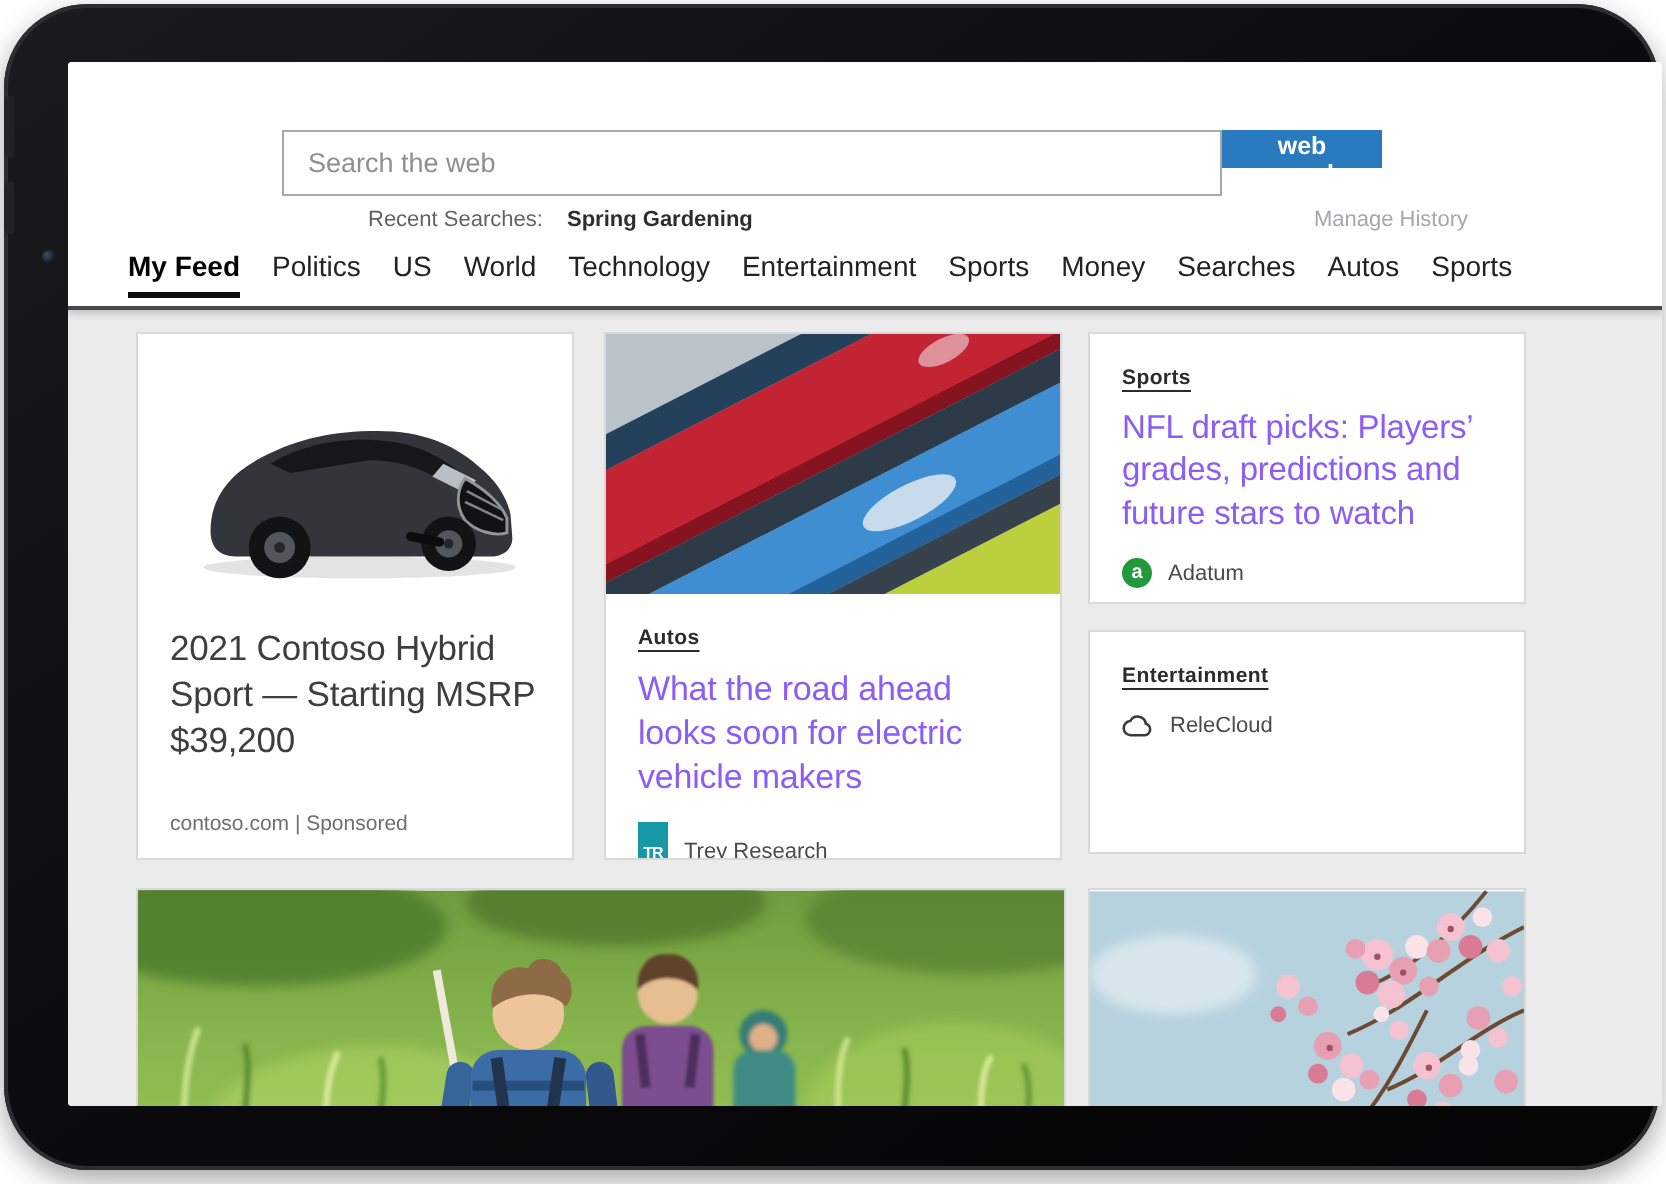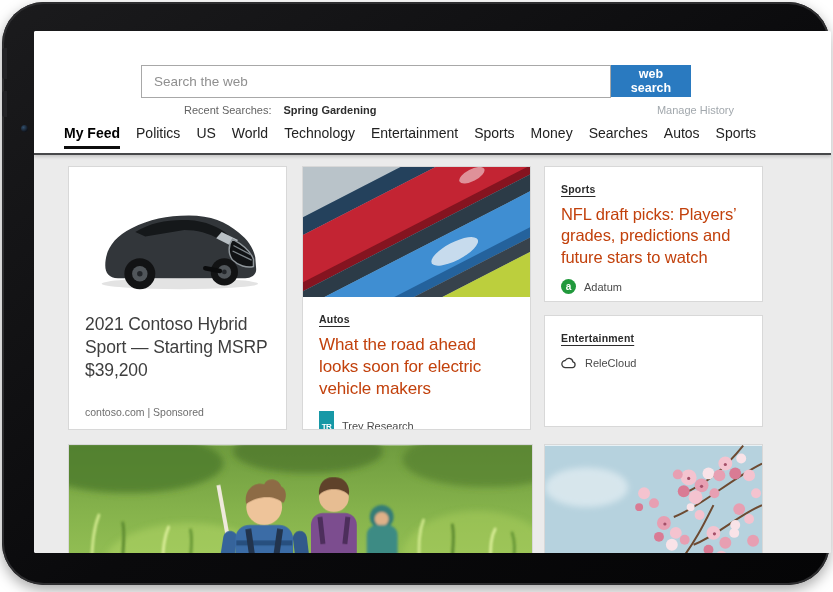--- a/index.html
+++ b/index.html
@@ -21,21 +21,21 @@
           overflow:hidden;border-radius:2px;padding-left:35px;}
 
   
   .header{position:absolute;top:0;left:0;right:0;height:122px;background:#fff;
           border-bottom:2px solid #47484a;box-shadow:0 2px 3px rgba(0,0,0,.16);z-index:2;}
   .search-row{position:absolute;left:107px;top:34px;display:flex;align-items:stretch;height:33px;}
   .search-input{box-sizing:border-box;width:470px;height:33px;border:1px solid #a8a8a8;
           padding:0 12px;font-size:13.5px;color:#333;outline:none;
           font-family:"Liberation Sans", sans-serif;}
   .search-input::placeholder{color:#8f8f8f;}
-  .web-search-btn{width:80px;height:32px;border:none;background:#2a7ac0;color:#fff;
+  .web-search-btn{width:80px;height:19px;border:none;background:#2a7ac0;color:#fff;
           font-weight:bold;font-size:12.5px;cursor:pointer;font-family:"Liberation Sans", sans-serif;}
   .search-meta{position:absolute;left:102px;top:73px;width:550px;display:flex;
           justify-content:space-between;font-size:11px;margin-left:48px;}
   .recent-label{color:#636363;}
   .recent-query{color:#2e2e2e;font-weight:600;margin-left:9px;cursor:pointer;}
   .manage-history{color:#a2a8ad;cursor:pointer;}
 
   
   .nav{position:absolute;left:30px;top:94px;display:flex;gap:16px;font-size:14px;color:#222;}
   .tab{padding-bottom:5px;border-bottom:3px solid transparent;cursor:pointer;white-space:nowrap;}
@@ -52,21 +52,21 @@
   .teaser{position:absolute;top:289px;height:150px;overflow:hidden;cursor:pointer;
           border:1px solid #d8d8d8;box-sizing:border-box;background:#fff;}
   .teaser-kids{left:34px;width:465px;}
   .teaser-blossom{left:510px;width:219px;}
   .teaser svg{display:block;}
 
   .card-photo{display:block;width:100%;height:130px;}
   .card-pad{padding:12px 16px 0 16px;}
   .category{display:inline-block;font-size:10.5px;font-weight:600;color:#2b2b2b;
             text-decoration:underline;text-underline-offset:3px;letter-spacing:.2px;cursor:pointer;}
-  .headline{font-size:17px;line-height:1.3;color:#c2410c;letter-spacing:-.1px;margin-top:7px;}
+  .headline{font-size:17px;line-height:1.3;color:#8b5cf6;letter-spacing:-.1px;margin-top:7px;}
   .headline.small{font-size:16.5px;}
   .source-row{display:flex;align-items:center;gap:8px;margin-top:11px;font-size:11px;color:#4a4a4a;}
   .logo-sq{width:15px;height:30px;background:#1798a6;color:#fff;font-size:8px;font-weight:bold;
            display:flex;align-items:center;justify-content:center;letter-spacing:-.5px;}
   .logo-circle{width:15px;height:15px;border-radius:50%;background:#21993c;color:#fff;
            font-size:10px;font-weight:bold;display:flex;align-items:center;justify-content:center;
            line-height:1;}
   .car-figure{display:block;margin:10px auto 0 auto;}
   .ad-headline{font-size:17.5px;line-height:1.3;color:#3e3e3e;letter-spacing:-.1px;
                padding:8px 16px 0 16px;}

